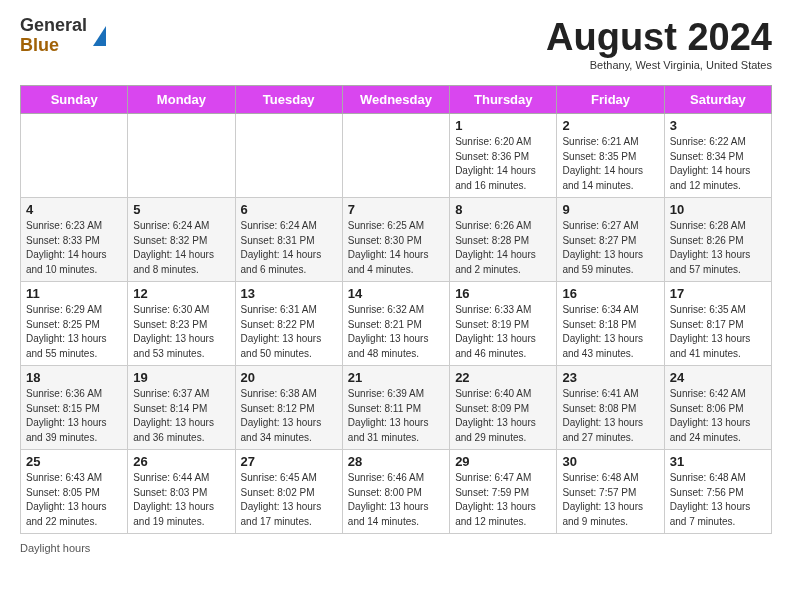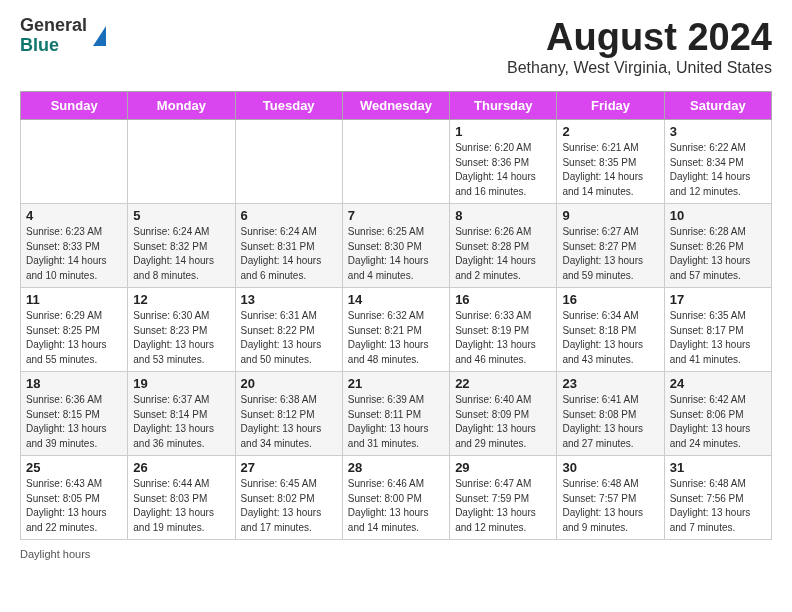--- a/index.html
+++ b/index.html
@@ -20,30 +20,30 @@
       display: flex;
       align-items: center;
       gap: 4px;
     }
     .logo-text {
       font-size: 18px;
       font-weight: bold;
       line-height: 1.1;
     }
     .logo-general { color: #333; }
-    .logo-blue { color: #0f766e; }
+    .logo-blue { color: #a16207; }
     .month-title {
       font-size: 38px;
       font-weight: bold;
       color: #222;
       text-align: right;
     }
     .subtitle {
       text-align: right;
-      font-size: 16px;
+      font-size: 11px;
       color: #333;
       margin-bottom: 10px;
     }
     .calendar {
       width: 100%;
       border-collapse: collapse;
       border: 1px solid #bbb;
     }
     .calendar th {
       background: #d946ef;

